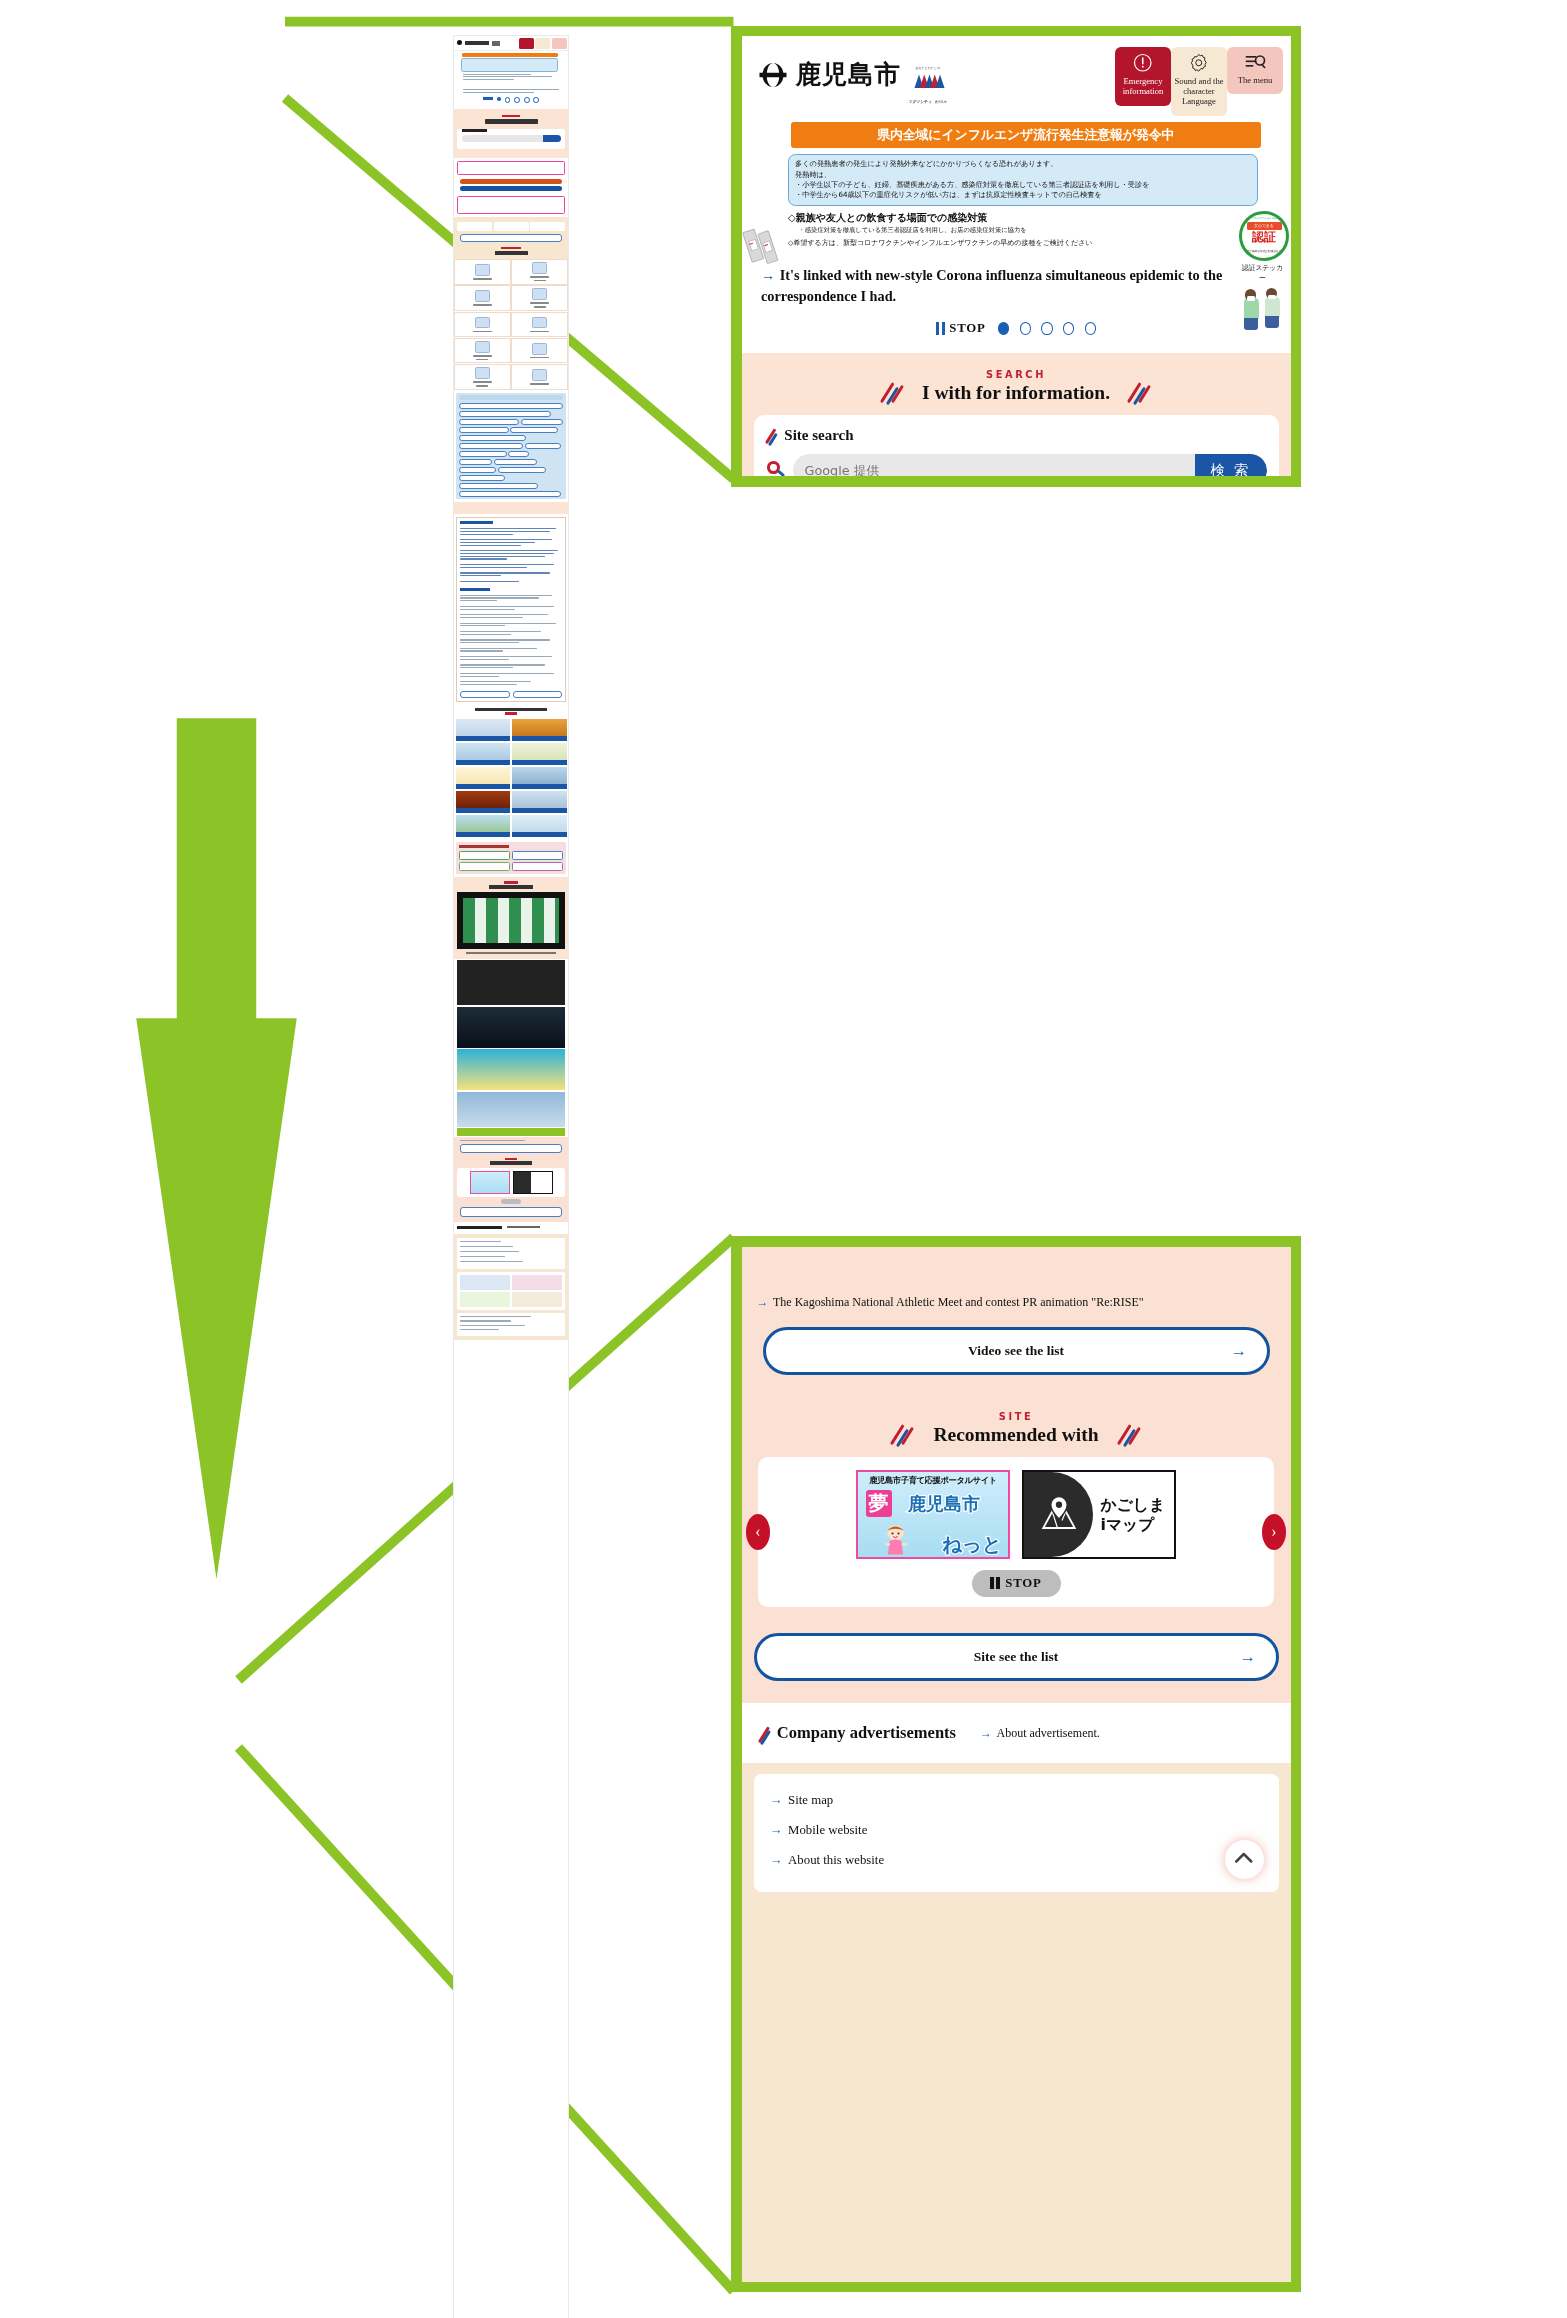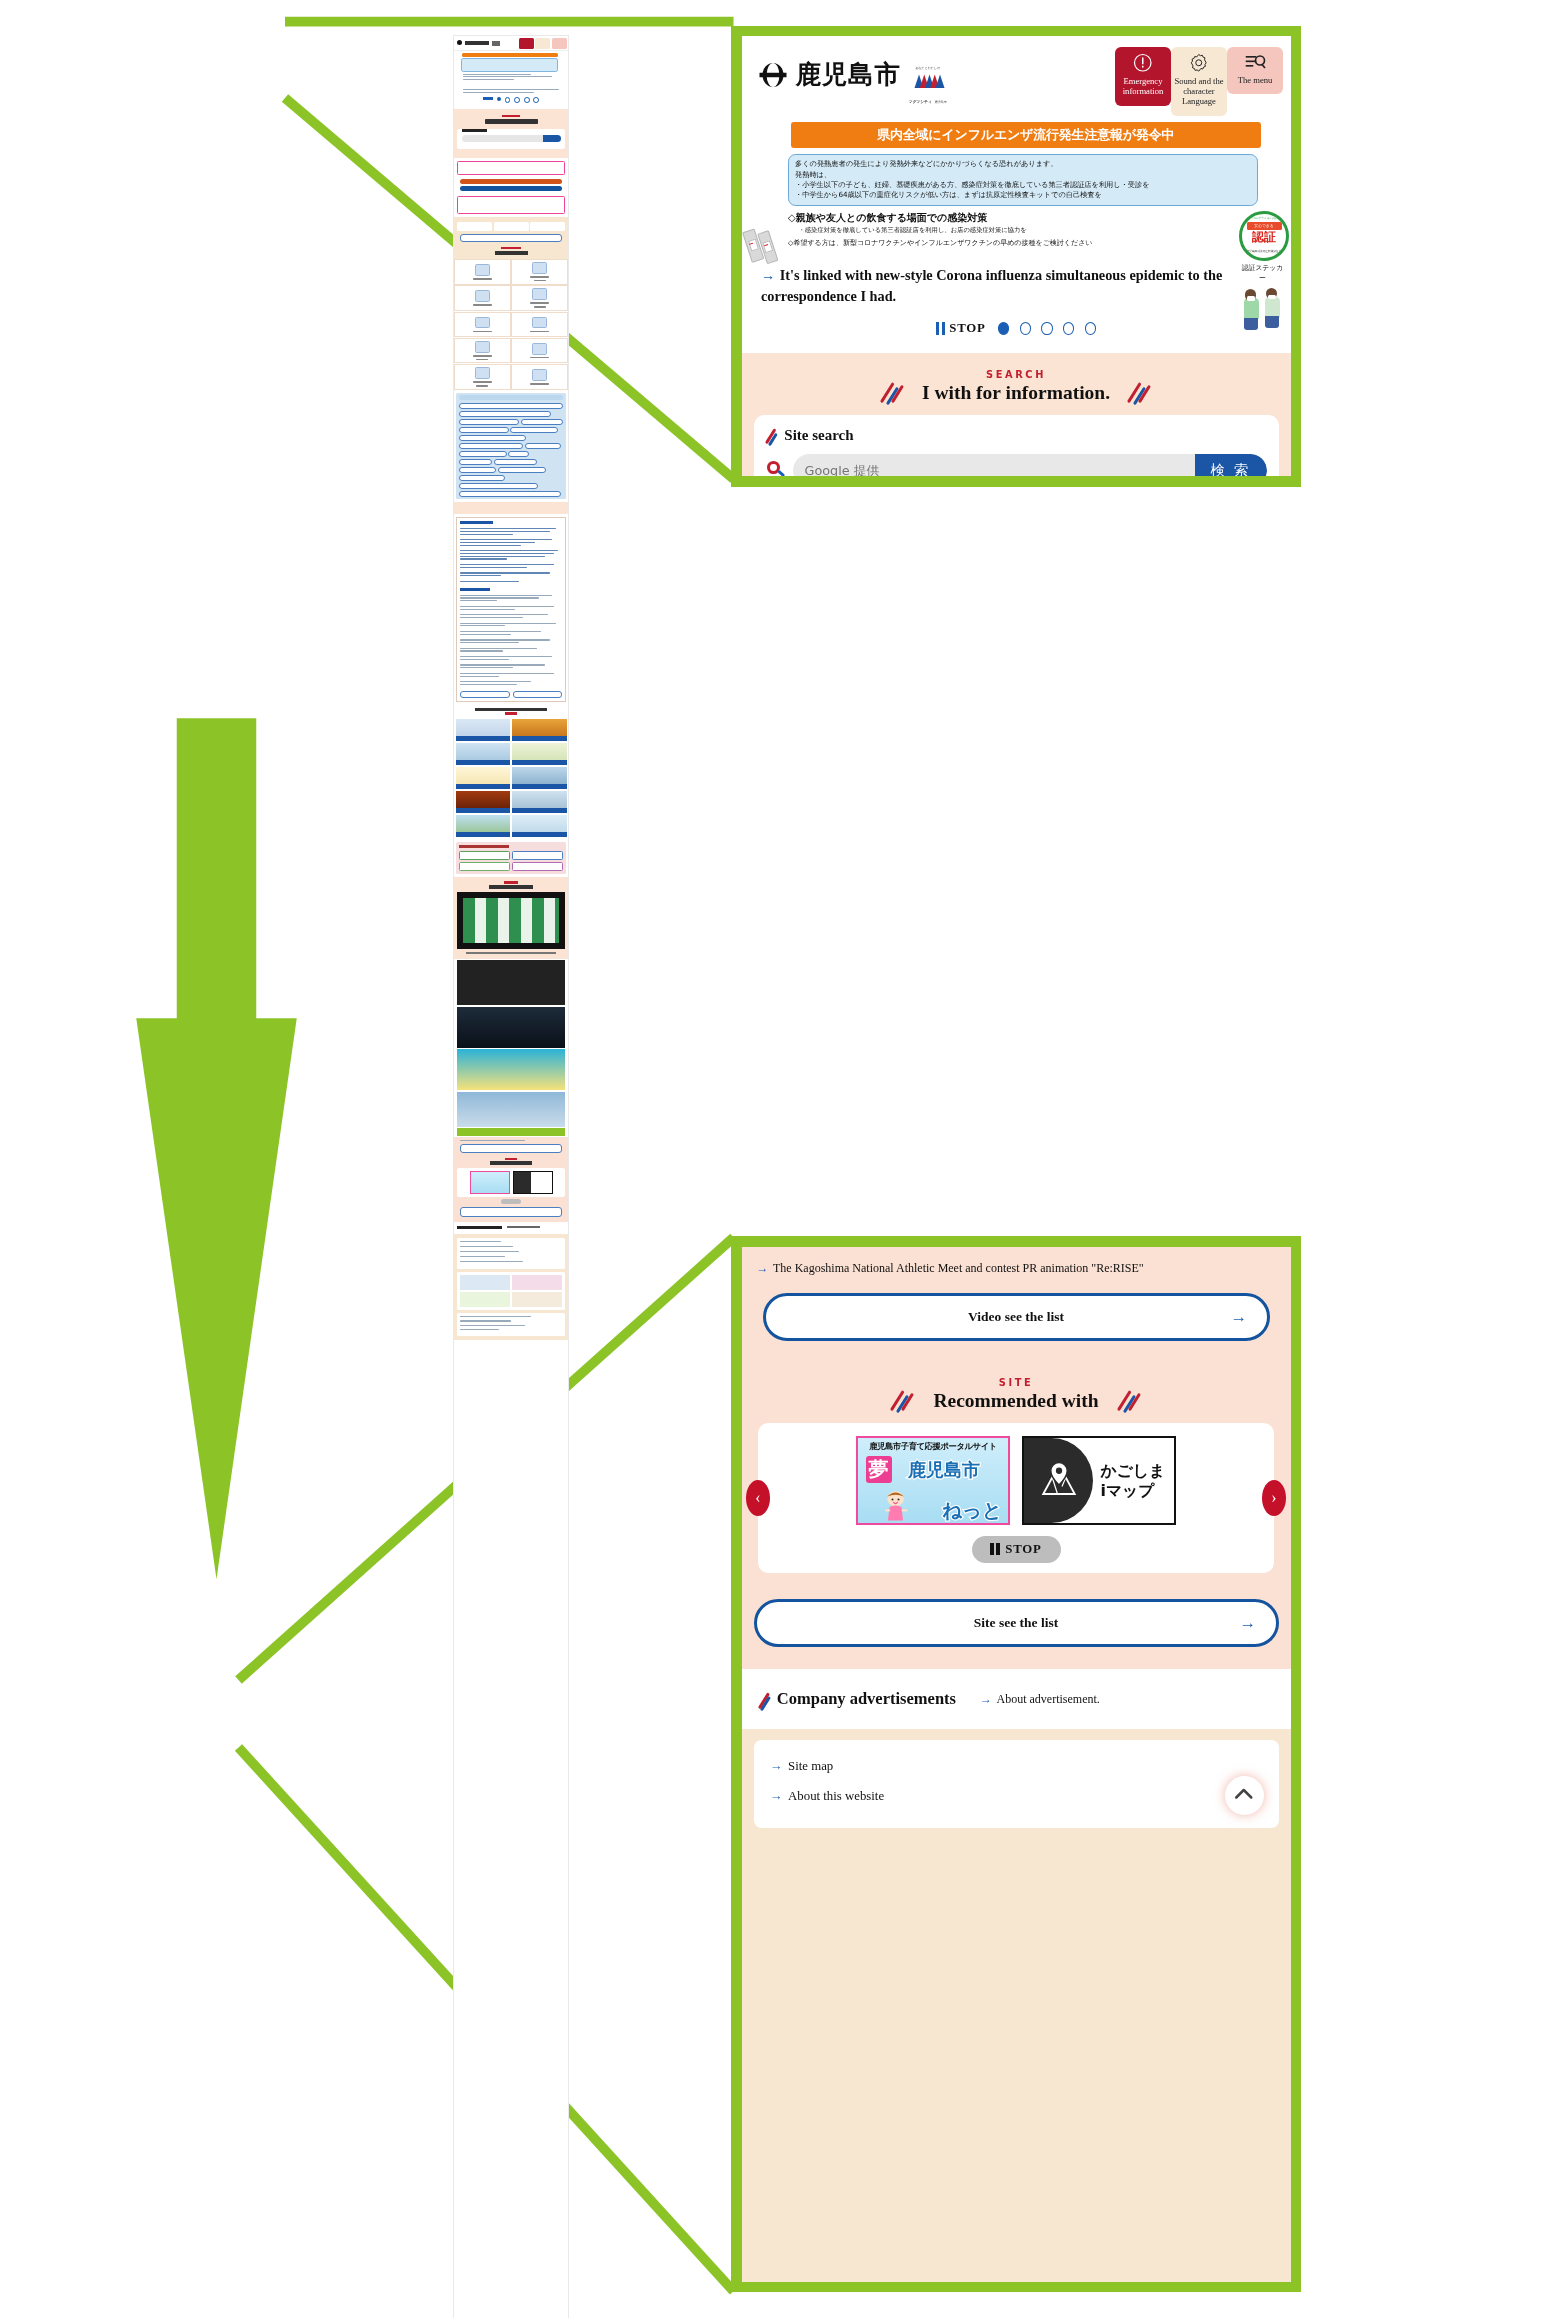--- a/index.html
+++ b/index.html
@@ -105,21 +105,21 @@
   .mag .hdl{position:absolute;left:11.3px;top:11.3px;width:8.3px;height:3.4px;background:#1a5fb4;
     border-radius:2.3px;transform:rotate(42deg);}
   .srch-field{flex:1;display:flex;background:#e8e8e8;border-radius:16.5px;overflow:hidden;height:33px;}
   .srch-input{flex:1;border:0;background:transparent;outline:none;padding:12px 12px;font-size:12.8px;
     color:#777;font-family:"DejaVu Sans",sans-serif;}
   .srch-btn{width:72px;background:#1b55a5;color:#fff;border:0;border-radius:0 16.5px 16.5px 0;
     font-family:"DejaVu Sans",sans-serif;font-size:14.3px;letter-spacing:2.3px;cursor:pointer;}
 
   
   .p2-top{background:#fbe1d4;padding:12px 15px 0;}
-  .vid-line{font-size:12px;line-height:1.5;color:#111;}
+  .vid-line{font-size:12px;line-height:1.5;color:#111;margin-top:34px;}
   .vid-line .arw{color:#1a5fb4;margin-right:4.5px;font-weight:bold;}
   .pill{display:flex;align-items:center;justify-content:center;position:relative;
      background:#fff;border:3px solid #14539e;border-radius:30px;height:42px;margin:16.5px 6px 0;
      font-size:13.5px;font-weight:bold;color:#111;}
   .pill .arw{position:absolute;right:19.5px;color:#1a5fb4;font-size:16.5px;font-weight:bold;}
 
   .banner-card{background:#fff;border-radius:10.5px;margin:0 16.5px;padding:13.5px 21px 10.5px;position:relative;}
   .banner-row{display:flex;gap:12px;justify-content:center;align-items:stretch;}
   .bn{width:154px;height:89px;box-sizing:border-box;}
   .bn1{border:2.3px solid #ef4aa0;background:linear-gradient(#cfeefb,#a8ddf3);position:relative;overflow:hidden;}
@@ -763,20 +763,23 @@
         <span class="arw">→</span><span>About advertisement.</span>
       </div>
     </div>
 
     <div class="foot-band">
       <div class="foot-card">
         <div class="foot-li">
           <span class="arw">→</span><span>Site map</span>
         </div>
         <div class="foot-li">
+          <span class="arw">→</span><span>Mobile website</span>
+        </div>
+        <div class="foot-li">
           <span class="arw">→</span><span>About this website</span>
         </div>
         <div class="totop">
           <span>
             <svg width="19.5" height="13.5" viewBox="0 0 26 18">
               <path d="M3 14 L13 4 L23 14" stroke="#444" stroke-width="3.4" fill="none" stroke-linecap="round" stroke-linejoin="round"></path>
             </svg>
           </span>
         </div>
       </div>

